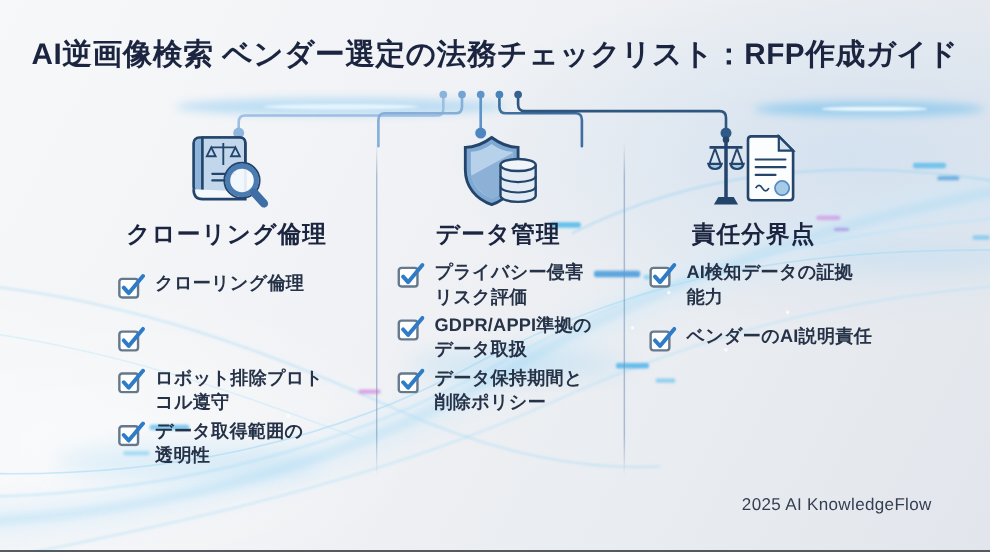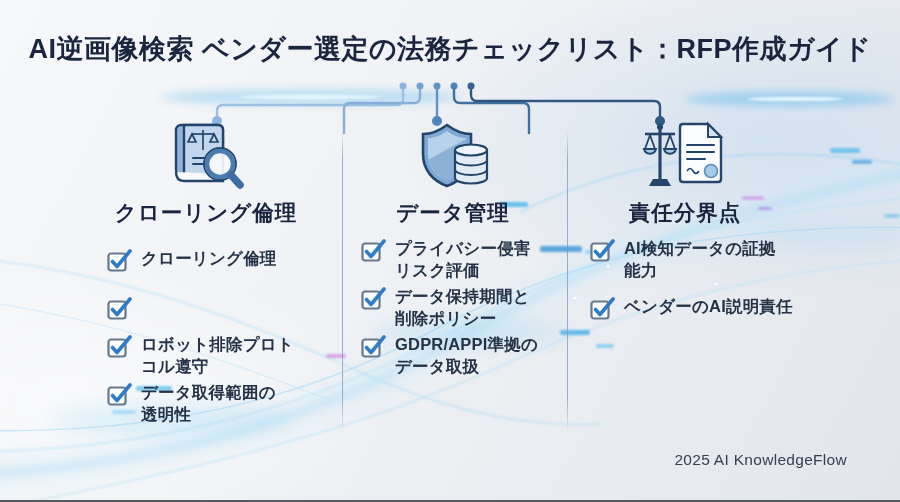--- a/index.html
+++ b/index.html
@@ -224,32 +224,32 @@
           <span class="item-text">プライバシー侵害
 リスク評価</span>
         </div>
       </div>
       <div class="item">
         <div class="item-row">
           <svg class="checkbox" width="25" height="23" viewBox="0 0 25 23">
               <rect x="1.5" y="4.5" width="17" height="17" rx="2.5" fill="rgba(255,255,255,.92)" stroke-width="2.2"></rect>
               <path d="M5.5,12.5 L10,17.5 L23,2" fill="none" stroke-width="3.6" stroke-linecap="round" stroke-linejoin="round"></path>
             </svg>
+          <span class="item-text">GDPR/APPI準拠の
+データ取扱</span>
+        </div>
+      </div>
+      <div class="item">
+        <div class="item-row">
+          <svg class="checkbox" width="25" height="23" viewBox="0 0 25 23">
+              <rect x="1.5" y="4.5" width="17" height="17" rx="2.5" fill="rgba(255,255,255,.92)" stroke-width="2.2"></rect>
+              <path d="M5.5,12.5 L10,17.5 L23,2" fill="none" stroke-width="3.6" stroke-linecap="round" stroke-linejoin="round"></path>
+            </svg>
           <span class="item-text">データ保持期間と
 削除ポリシー</span>
-        </div>
-      </div>
-      <div class="item">
-        <div class="item-row">
-          <svg class="checkbox" width="25" height="23" viewBox="0 0 25 23">
-              <rect x="1.5" y="4.5" width="17" height="17" rx="2.5" fill="rgba(255,255,255,.92)" stroke-width="2.2"></rect>
-              <path d="M5.5,12.5 L10,17.5 L23,2" fill="none" stroke-width="3.6" stroke-linecap="round" stroke-linejoin="round"></path>
-            </svg>
-          <span class="item-text">GDPR/APPI準拠の
-データ取扱</span>
         </div>
       </div>
     </div>
   </div>
 
   <div class="col col-3">
     <div class="icon-wrap">
       <svg width="88" height="76" viewBox="0 0 88 76">
         <path d="M42,5 H67 L80,18 V60 Q80,63 77,63 H42 Q39,63 39,60 V8 Q39,5 42,5 Z" fill="#fbfdfe" stroke="#24456b" stroke-width="2.4"></path>
         <path d="M67,5 V18 H80 Z" fill="#d4e3f0" stroke="#24456b" stroke-width="2"></path>

